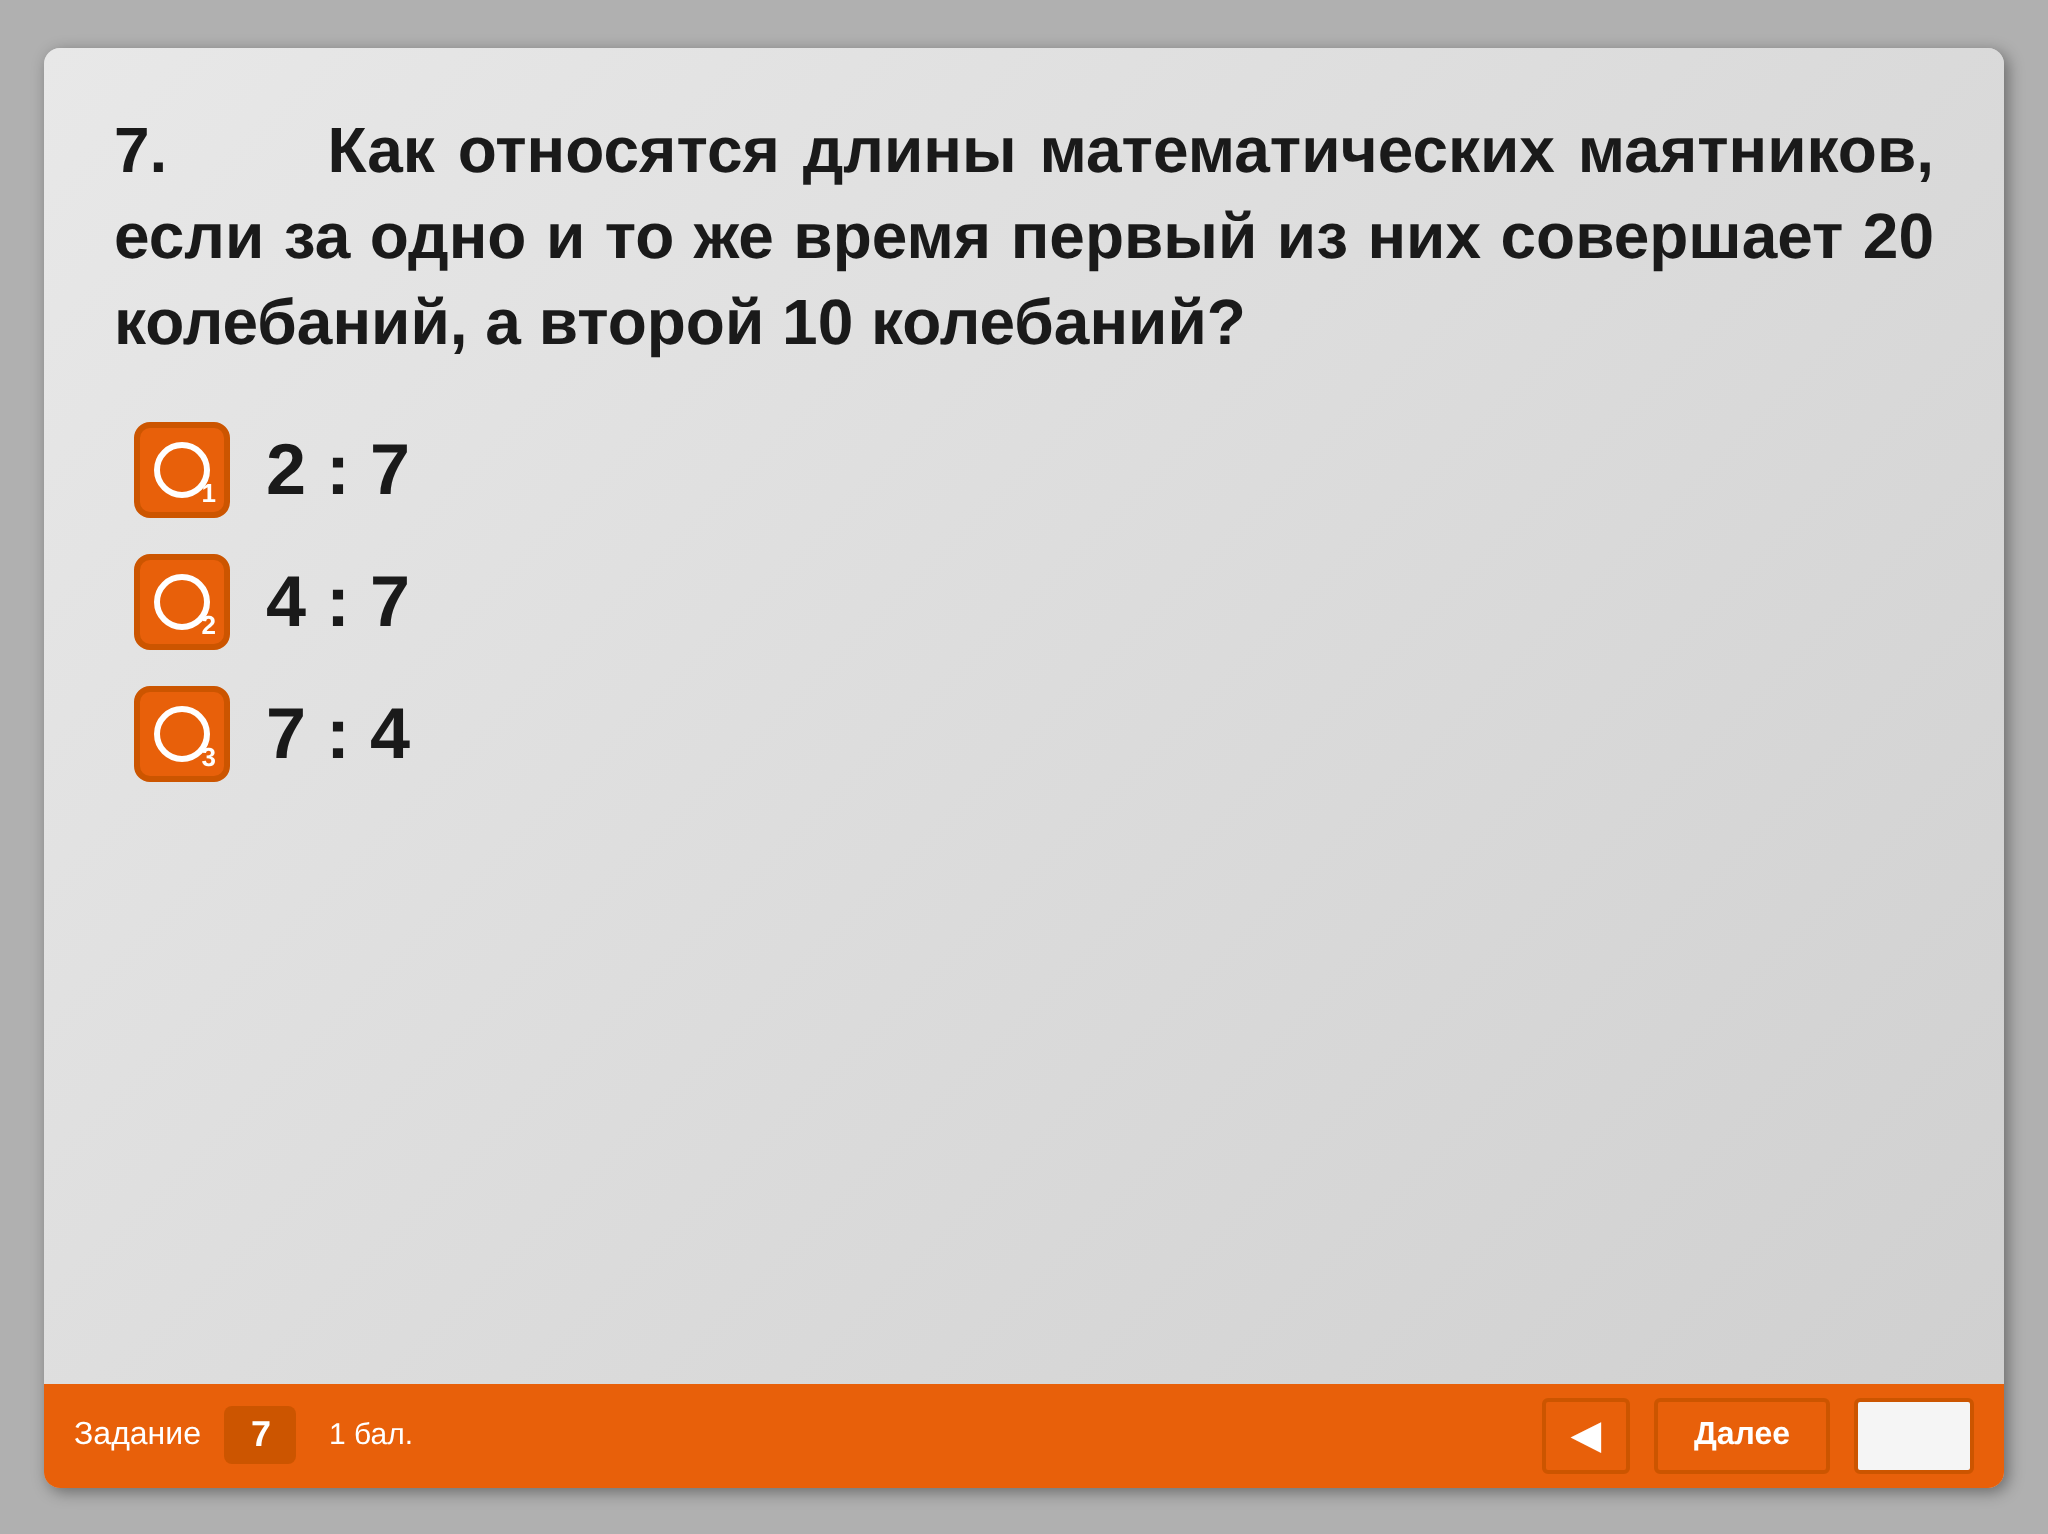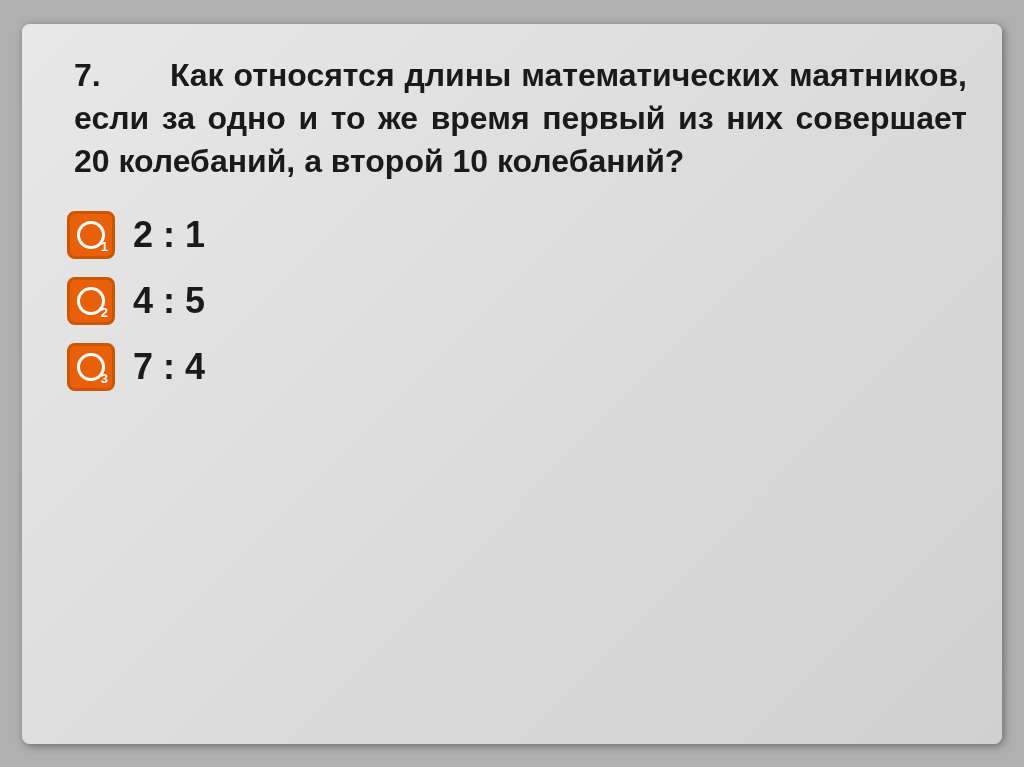--- a/index.html
+++ b/index.html
@@ -40,21 +40,20 @@
       gap: 0;
     }
 
     .question-text {
       font-size: 32px;
       font-weight: bold;
       color: #1a1a1a;
       line-height: 1.35;
       text-align: justify;
       margin-bottom: 28px;
-      margin-left: 17px;
     }
 
     .answers-list {
       display: flex;
       flex-direction: column;
       gap: 18px;
       padding-left: 10px;
     }
 
     .answer-item {
@@ -188,34 +187,47 @@
       <span>Как относятся длины математических маятников, если за одно и то же время первый из них совершает 20 колебаний, а второй 10 колебаний?</span>
     </div>
 
     <div class="answers-list">
 
       <div class="answer-item">
         <div class="answer-badge">
           <div class="radio-circle"></div>
           <span class="badge-number">1</span>
         </div>
-        <span class="answer-text">2 : 1</span>
+        <span class="answer-text">2 : 7</span>
       </div>
 
       <div class="answer-item">
         <div class="answer-badge">
           <div class="radio-circle"></div>
           <span class="badge-number">2</span>
         </div>
-        <span class="answer-text">4 : 5</span>
+        <span class="answer-text">4 : 7</span>
       </div>
 
       <div class="answer-item">
         <div class="answer-badge">
           <div class="radio-circle"></div>
           <span class="badge-number">3</span>
         </div>
         <span class="answer-text">7 : 4</span>
       </div>
     </div>
   </div>
 
+  <div class="bottom-bar">
+    <span class="zadanie-label">Задание</span>
+    <div class="task-number-badge">7</div>
+    <span class="score-label">1 бал.</span>
+    <div class="spacer"></div>
+    <div class="nav-back-btn">
+      <span>◀</span>
+    </div>
+    <div class="nav-next-btn">
+      <span>Далее</span>
+    </div>
+    <div class="nav-empty-btn"></div>
+  </div>
 </div>
 
 </body></html>

